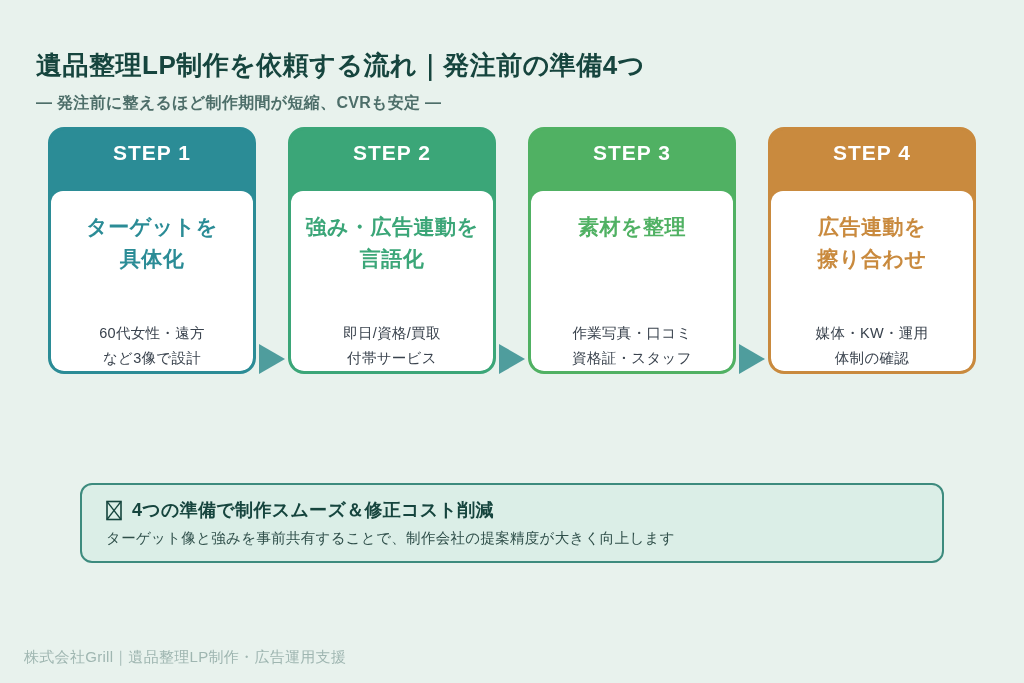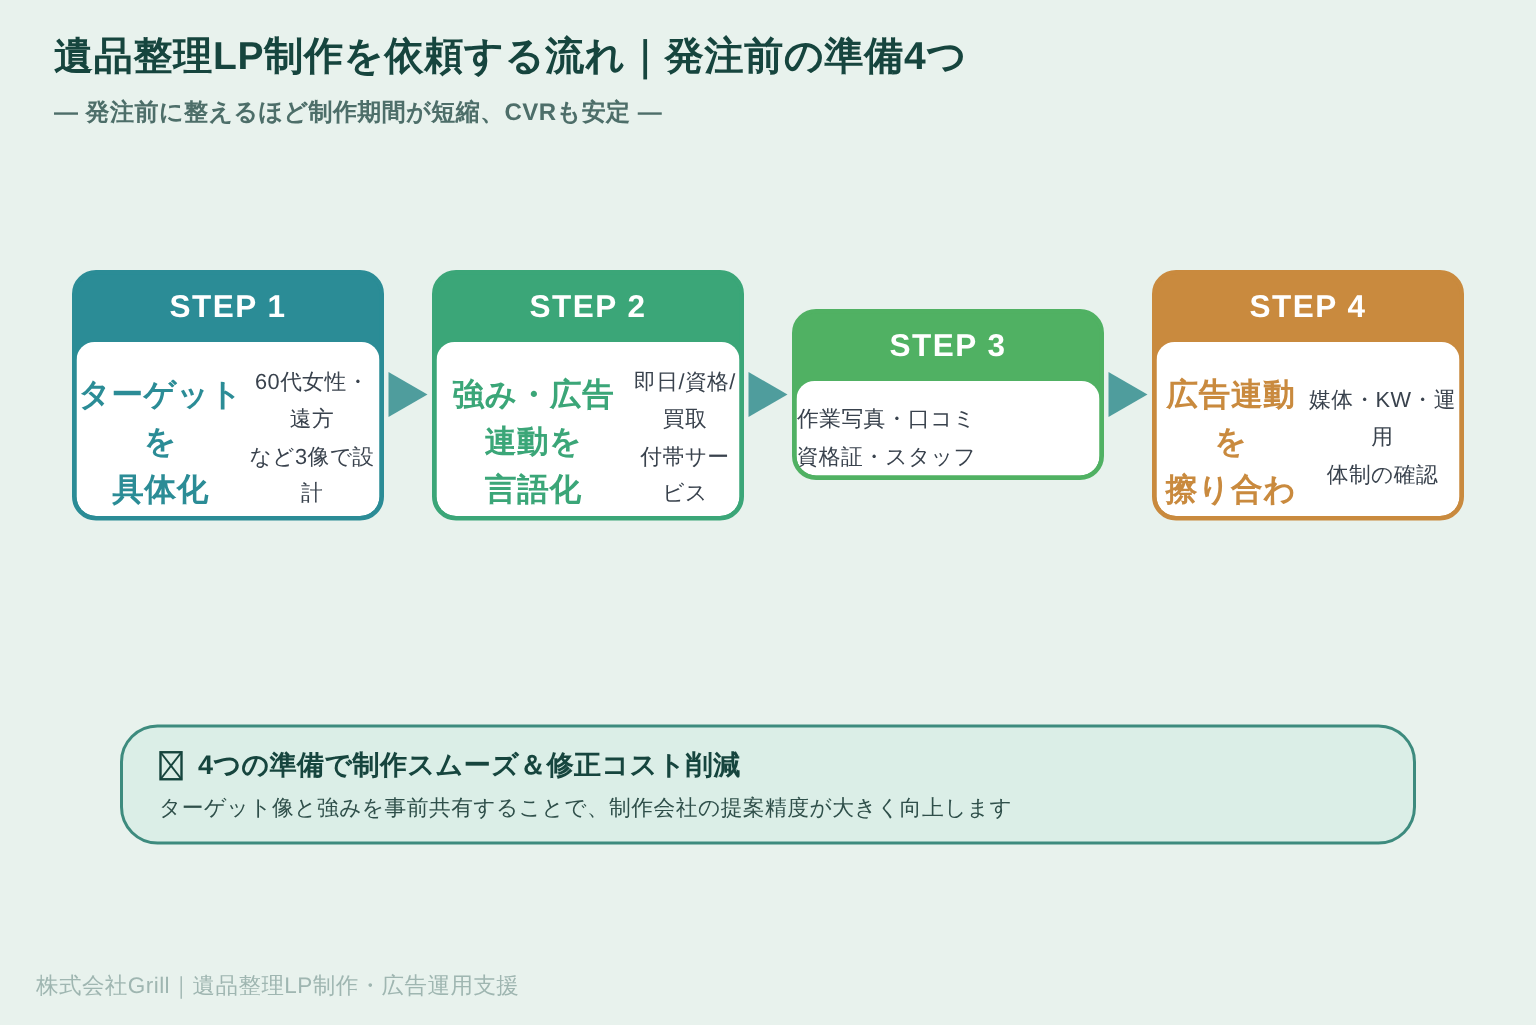--- a/index.html
+++ b/index.html
@@ -19,38 +19,39 @@
   }
 
   
   .slide-header { position: absolute; left: 36px; top: 22px; }
   .page-title {
     font-size: 26px;
     font-weight: 800;
     color: var(--title-text);
     letter-spacing: 0.5px;
     line-height: 1.2;
+    margin-top: 28px;
   }
   .page-subtitle {
     margin-top: 12px;
     font-size: 16px;
     font-weight: 700;
     color: var(--subtitle-text);
     letter-spacing: 0.3px;
   }
 
   
   .steps {
     position: absolute;
     left: 48px;
     top: 152px;
     width: 928px;
     height: 222px;
     display: flex;
-    align-items: center;
+    align-items: flex-end;
   }
   .card {
     flex: 0 0 208px;
     border: 3px solid var(--theme);
     border-radius: 16px;
     background: var(--theme);
     display: flex;
     flex-direction: column;
     overflow: hidden;
   }
@@ -69,22 +70,24 @@
     letter-spacing: 1px;
     display: flex;
     align-items: center;
     justify-content: center;
   }
   .card-body {
     flex: 1;
     background: var(--card-bg);
     border-radius: 12px 12px 13px 13px;
     display: flex;
+    flex-direction: column;
     align-items: center;
     text-align: center;
+    margin-top: 16px;
   }
   .card-title {
     margin-top: 20px;
     height: 96px;
     font-size: 21px;
     font-weight: 800;
     color: var(--theme);
     line-height: 1.5;
     white-space: pre-line;
     letter-spacing: 0.5px;
@@ -114,21 +117,21 @@
 
   
   .callout {
     position: absolute;
     left: 80px;
     top: 483px;
     width: 864px;
     height: 80px;
     background: var(--callout-bg);
     border: 2px solid var(--callout-border);
-    border-radius: 25px;
+    border-radius: 12px;
     padding: 13px 24px;
   }
   .callout-title-row {
     display: flex;
     align-items: center;
     color: var(--callout-title-text);
   }
   .glyph-box { flex: 0 0 auto; margin-right: 10px; display: inline-flex; }
   .callout-title {
     font-size: 18px;
@@ -190,20 +193,21 @@
       </div>
     </div>
 
     <div class="arrow-cell">
       <div class="arrow-tri"></div>
     </div>
 
     <div class="card step3">
       <div class="card-header">STEP 3</div>
       <div class="card-body">
+        <div class="card-title">素材を整理</div>
         <div class="card-desc">作業写真・口コミ
 資格証・スタッフ</div>
       </div>
     </div>
 
     <div class="arrow-cell">
       <div class="arrow-tri"></div>
     </div>
 
     <div class="card step4">

